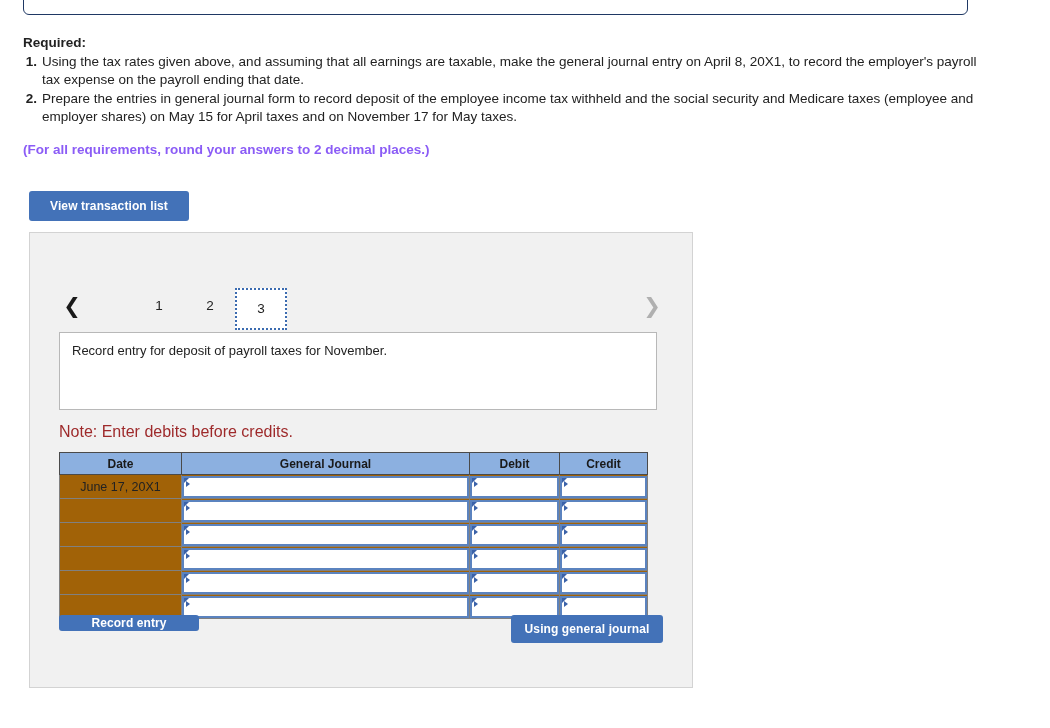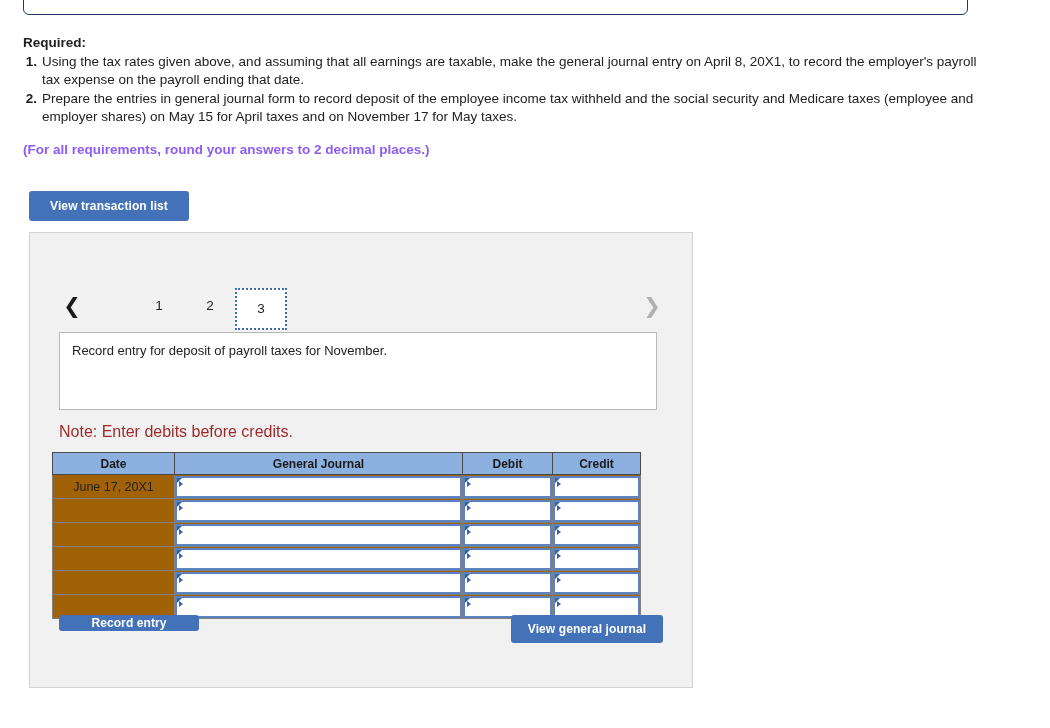--- a/index.html
+++ b/index.html
@@ -142,21 +142,21 @@
   #note-line {
     position: absolute;
     left: 29px; top: 190px;
     font-size: 16px;
     color: #9e2a2b;
   }
 
   
   #journal-table {
     position: absolute;
-    left: 22px; top: 219px;
+    left: 29px; top: 219px;
     width: 588px;
     border-collapse: collapse;
     table-layout: fixed;
   }
   #journal-table th {
     background: #8cb0e0;
     border: 1px solid #4a4a4a;
     font-size: 12px;
     font-weight: bold;
     color: #1a1a1a;
@@ -336,15 +336,15 @@
             <span class="cell-input"></span>
           </td>
         <td class="input-cell">
             <span class="cell-input"></span>
           </td>
       </tr>
     </tbody>
   </table>
 
   <button class="btn" id="record-entry">Record entry</button>
-  <button class="btn" id="view-journal">View general journal</button>
+  <button class="btn" id="view-journal">Using general journal</button>
 
 </div>
 
 </body></html>

